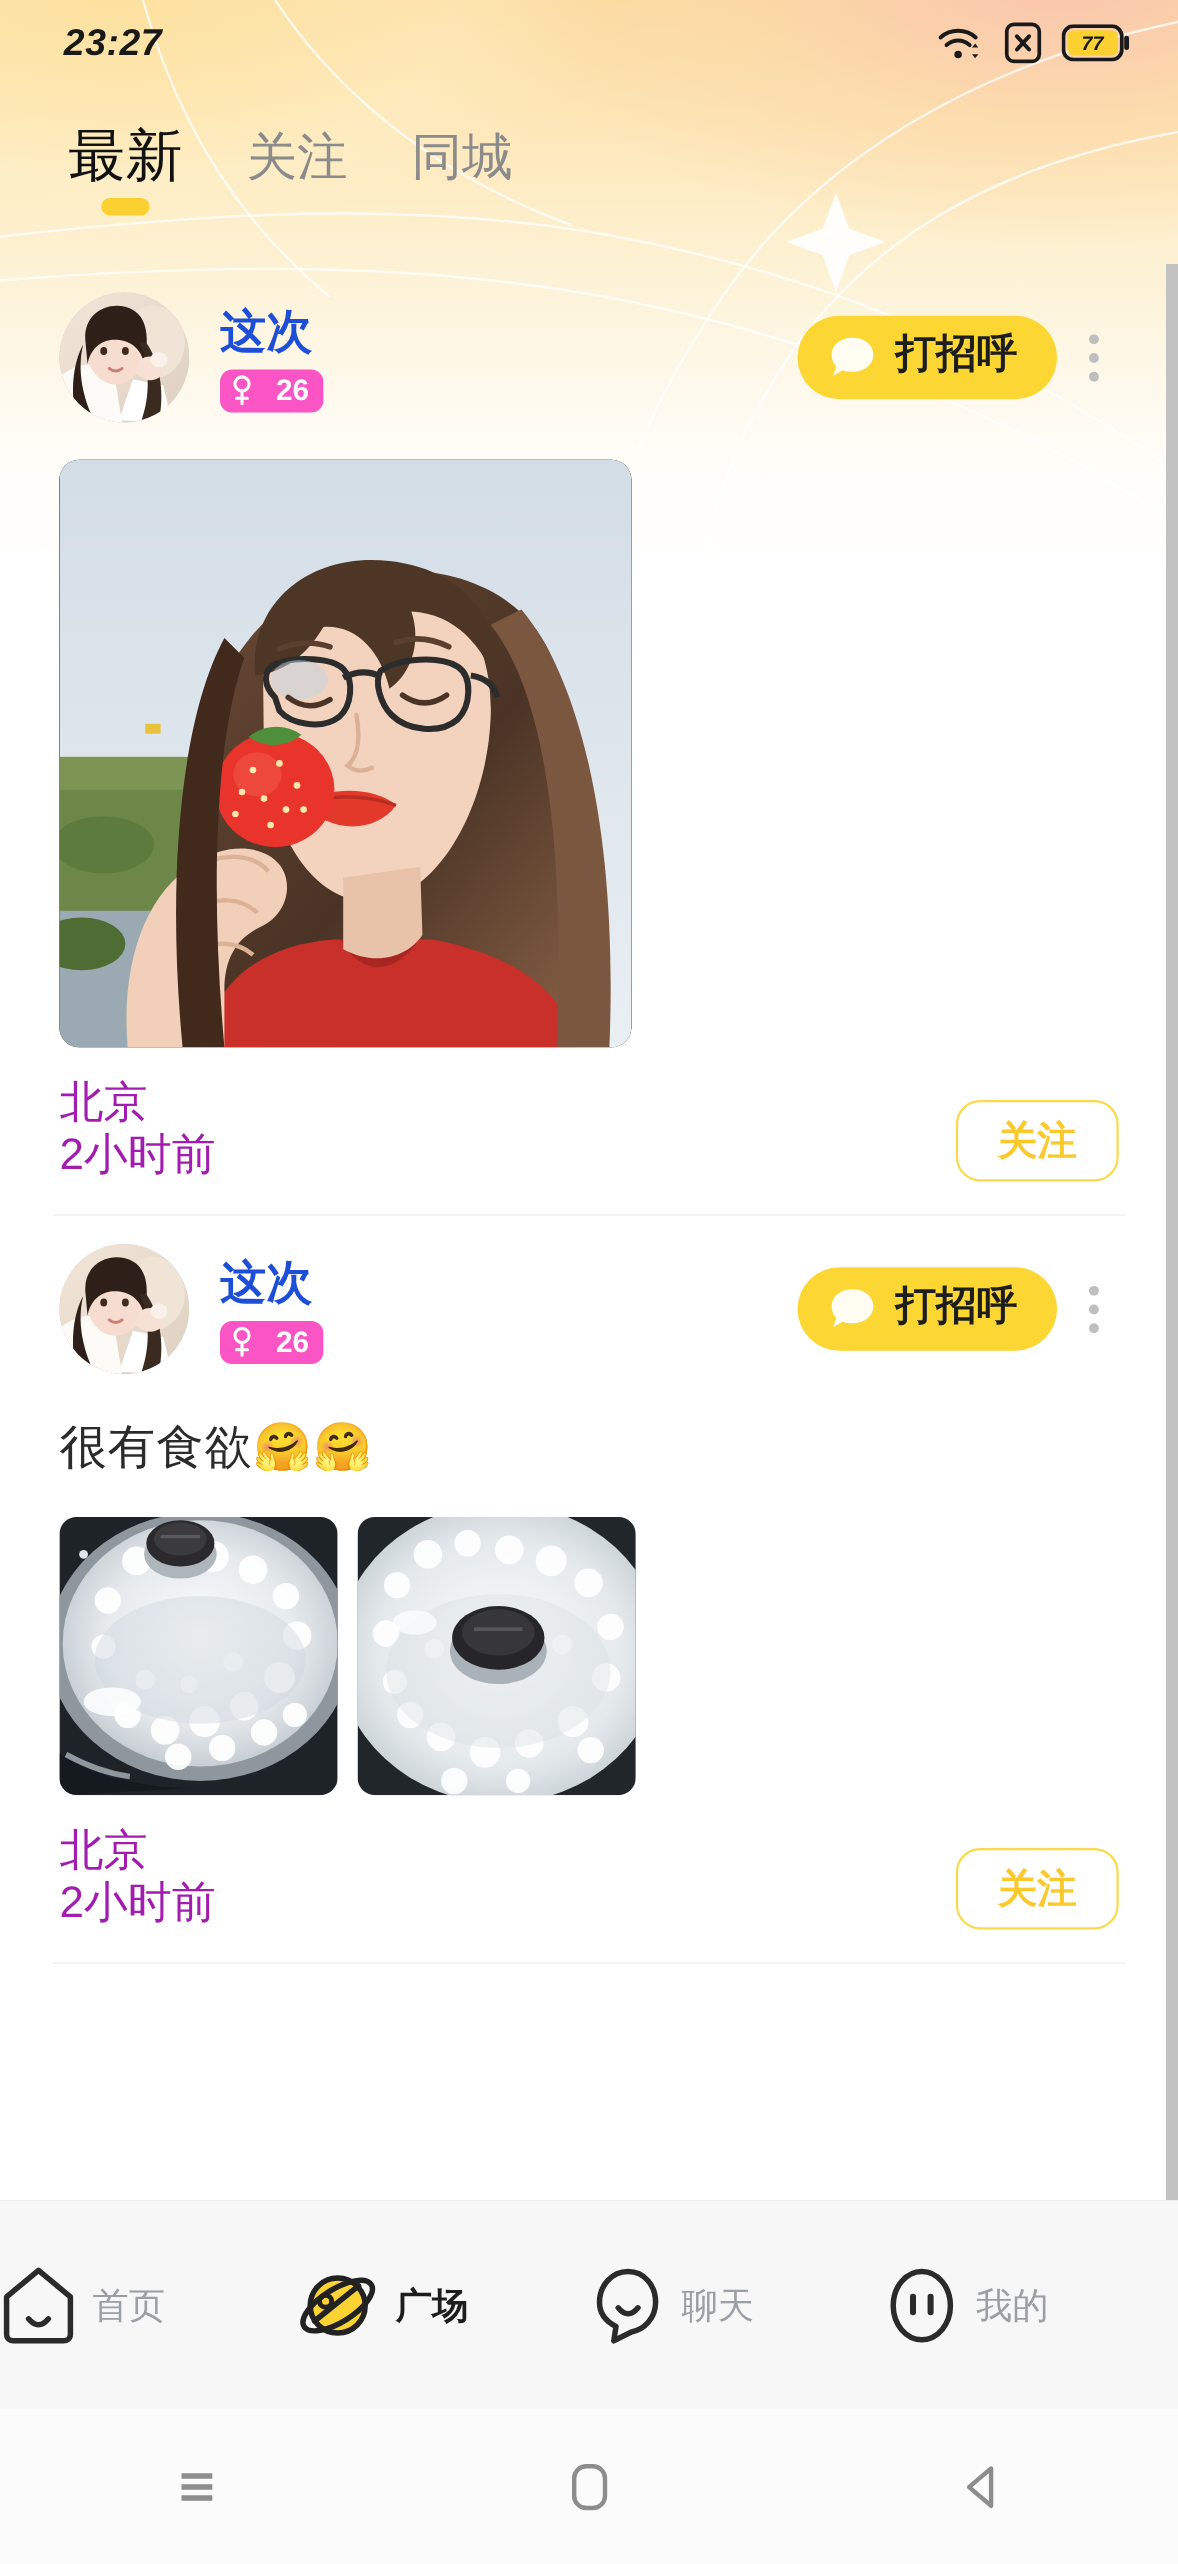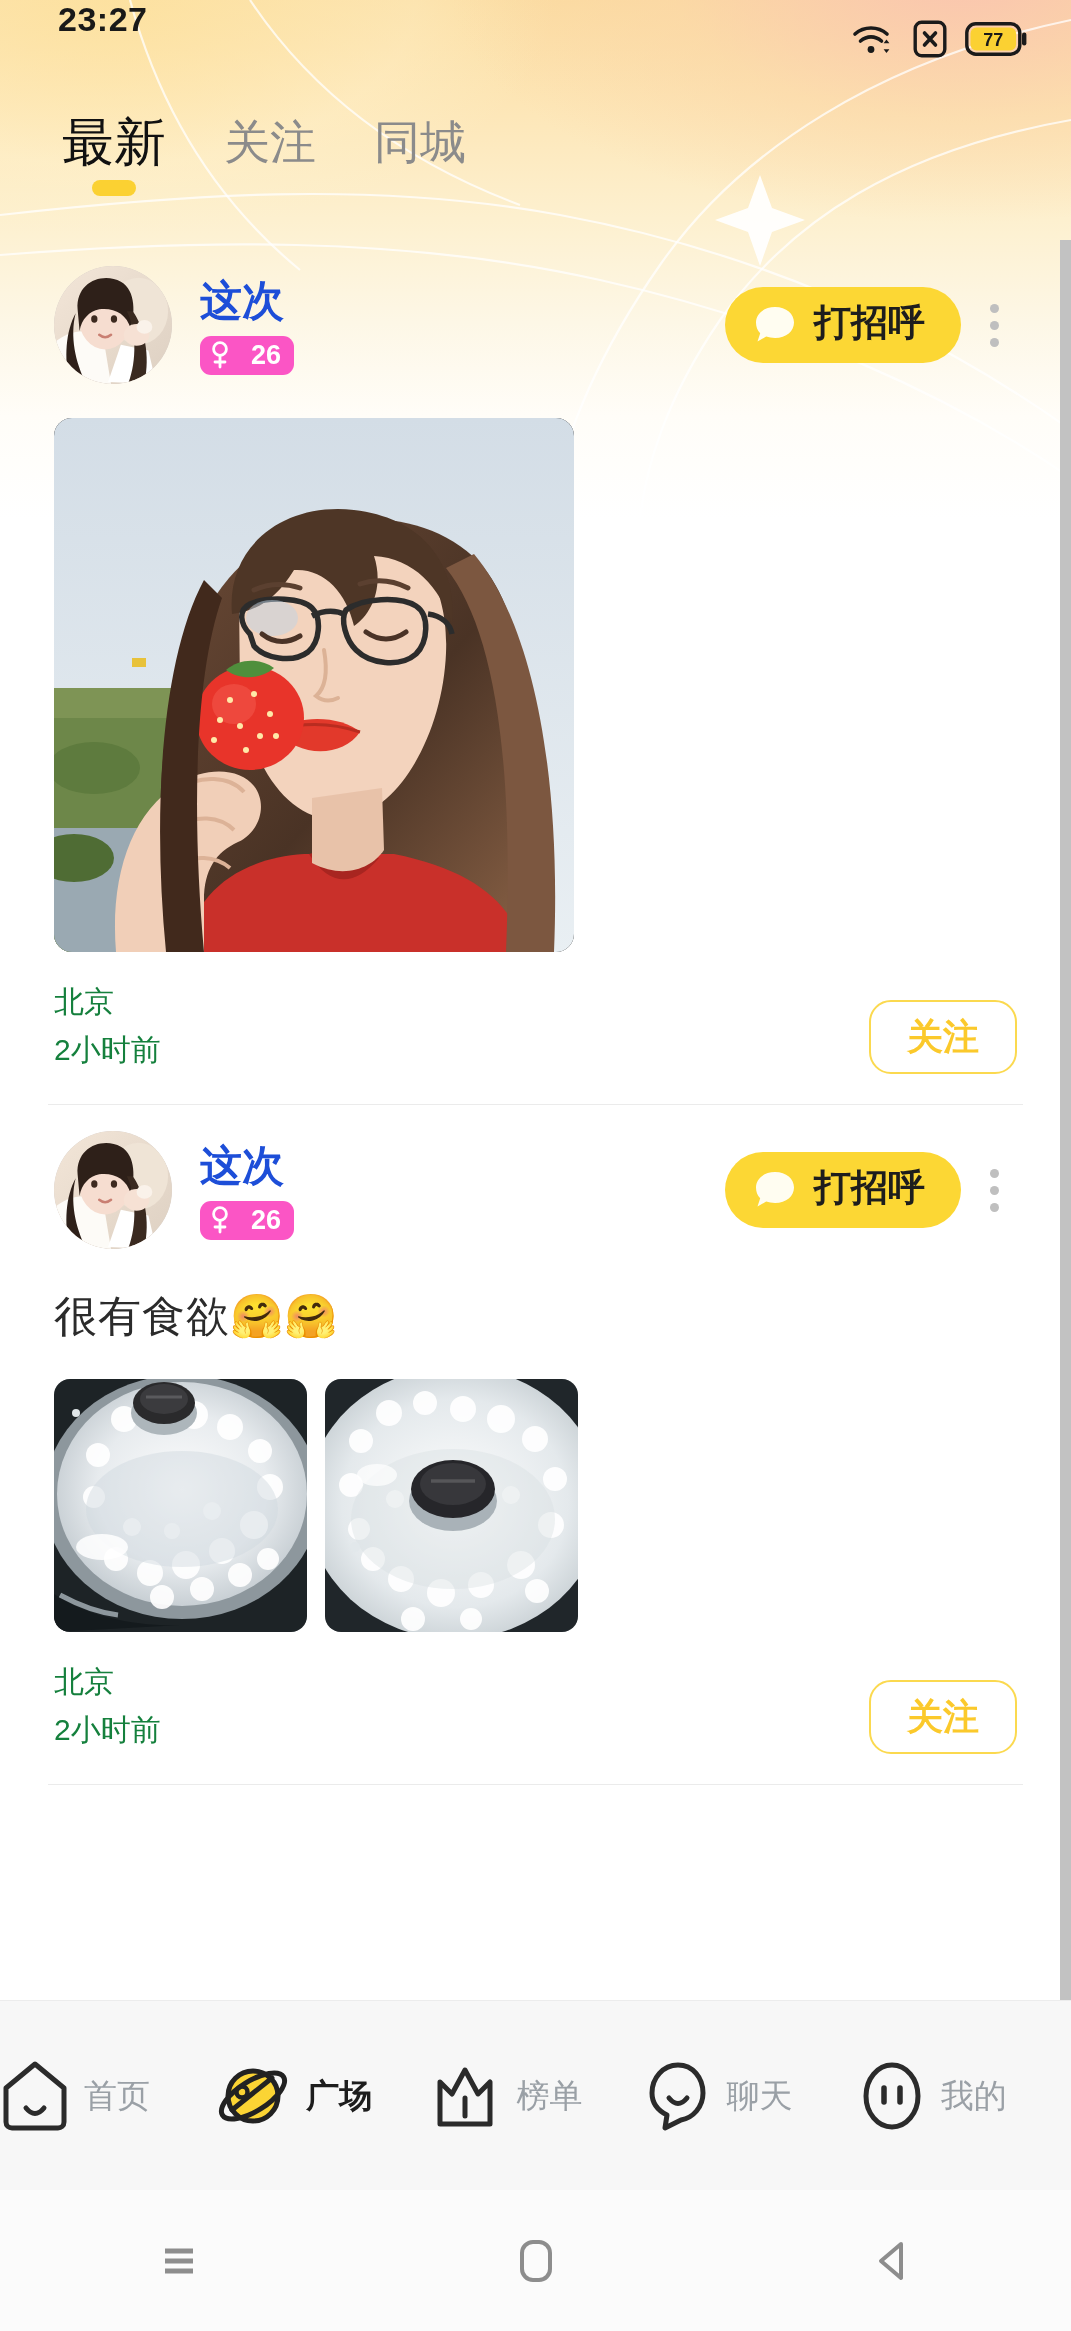--- a/index.html
+++ b/index.html
@@ -18,22 +18,22 @@
       radial-gradient(ellipse 700px 330px at 90% -4%, rgba(250,196,176,.95) 0%, rgba(251,214,168,.55) 42%, rgba(255,255,255,0) 74%),
       radial-gradient(ellipse 560px 300px at 10% 0%, rgba(253,226,160,.85) 0%, rgba(255,243,205,.35) 55%, rgba(255,255,255,0) 80%),
       linear-gradient(180deg,#fbdca0 0%, #fde5b4 18%, #fdf0cf 42%, #fdf7e6 62%, #fffdf8 80%, #ffffff 100%);
     z-index:0;
   }
   #gradient-lines{ position:absolute; left:0; top:0; width:1071px; height:520px; z-index:1; pointer-events:none; }
 
   
   #status-bar{
     position:absolute; left:0; top:0; width:1071px; height:78px;
-    display:flex; justify-content:space-between;
-    padding:0 44px 0 58px; z-index:5;
+    display:flex; align-items:center; justify-content:space-between;
+    padding:0 44px 0 58px; z-index:5;font-style:italic;
   }
   #status-time{ font-size:34px; font-weight:700; color:#191919; letter-spacing:.5px; }
   #status-icons{ display:flex; align-items:center; gap:18px; }
 
   
   #tab-bar{
     position:absolute; left:0; top:112px; width:1071px; height:92px;
     display:flex; align-items:flex-start; padding-left:62px; z-index:5;
   }
   .tab{ position:relative; margin-right:58px; cursor:pointer; }
@@ -79,21 +79,21 @@
 
   .media-single{
     margin-top:34px; width:520px; height:534px; border-radius:18px; overflow:hidden;
     background:#000; position:relative;
   }
   .media-grid{ margin-top:34px; display:flex; gap:18px; }
   .media-grid .cell{ width:253px; height:253px; border-radius:16px; overflow:hidden; position:relative; background:#cfd3d6; }
 
   .post-foot{ display:flex; align-items:flex-end; justify-content:space-between; margin-top:26px; padding-bottom:30px; }
   .foot-left{ }
-  .foot-line{ font-size:30px; color:#15803d; line-height:48px; }
+  .foot-line{ font-size:40px; color:#a21caf; line-height:48px; }
   .follow-btn{
     border:2px solid #fbd94f; border-radius:22px; padding:14px 36px;
     color:#fbc92b; font-size:36px; font-weight:700; line-height:42px; background:transparent; cursor:pointer;
   }
 
   
   #scrollbar-track{ position:absolute; right:0; top:240px; width:11px; height:1760px; z-index:6; }
   #scrollbar-thumb{ width:11px; height:1760px; background:#c2c2c2; border-radius:0; }
 
   
@@ -489,27 +489,20 @@
   <div class="nav-item active">
     <svg width="78" height="72" viewBox="0 0 78 72">
       <circle cx="39" cy="36" r="25" fill="#fbd434" stroke="#222222" stroke-width="5"></circle>
       <path d="M18 50 L58 18" stroke="#222222" stroke-width="5" stroke-linecap="round"></path>
       <circle cx="28" cy="32" r="5.5" fill="none" stroke="#222222" stroke-width="4.5"></circle>
       <ellipse cx="39" cy="36" rx="36" ry="15" transform="rotate(-32 39 36)" fill="none" stroke="#222222" stroke-width="5"></ellipse>
     </svg>
     <span class="nav-label">广场</span>
   </div>
   <div class="nav-item">
-    <svg width="74" height="72" viewBox="0 0 74 72">
-      <path d="M12 64 L12 22 L24 34 L37 10 L50 34 L62 22 L62 64 Z" fill="none" stroke="#2b2b2b" stroke-width="5" stroke-linejoin="round"></path>
-      <path d="M37 38 L37 56" stroke="#2b2b2b" stroke-width="5" stroke-linecap="round"></path>
-    </svg>
-    <span class="nav-label">榜单</span>
-  </div>
-  <div class="nav-item">
     <svg width="70" height="72" viewBox="0 0 70 72">
       <path d="M35 5 C50 5 60 18 60 33 C60 47 50 58 38 60 L22 68 L24 55 C14 50 9 42 9 33 C9 18 20 5 35 5 Z" fill="none" stroke="#2b2b2b" stroke-width="5" stroke-linejoin="round"></path>
       <path d="M26 38 q9 11 18 0" fill="none" stroke="#2b2b2b" stroke-width="5" stroke-linecap="round"></path>
     </svg>
     <span class="nav-label">聊天</span>
   </div>
   <div class="nav-item">
     <svg width="70" height="72" viewBox="0 0 70 72">
       <ellipse cx="35" cy="36" rx="26" ry="31" fill="none" stroke="#2b2b2b" stroke-width="5"></ellipse>
       <path d="M27 28 L27 42 M43 28 L43 42" stroke="#2b2b2b" stroke-width="5.5" stroke-linecap="round"></path>

